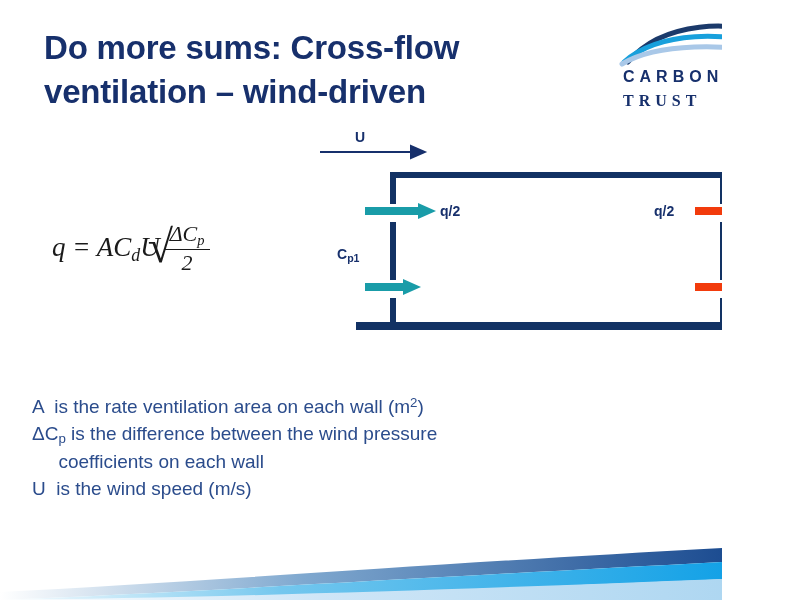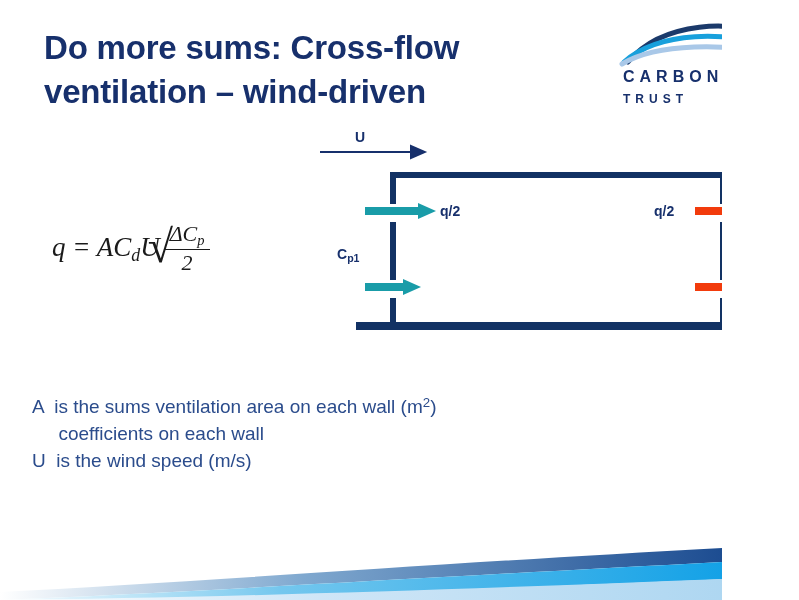--- a/index.html
+++ b/index.html
@@ -49,23 +49,24 @@
     font-weight: bold;
   }
   #logo-word-carbon {
     top: 46px;
     font-size: 16px;
     letter-spacing: 5px;
     text-indent: 5px;
   }
   #logo-word-trust {
     top: 70px;
-    font-size: 12px;
+    font-size: 16px;
     letter-spacing: 5px;
     text-indent: 5px;
+    font-family: Liberation Serif, serif;
   }
 
   
   #equation {
     position: absolute;
     left: 52px;
     top: 222px;
     font-family: "Liberation Serif", serif;
     font-style: italic;
     font-size: 27px;
@@ -231,23 +232,24 @@
     </g>
   </svg>
 
   <div class="dg-label" id="label-u">U</div>
   <div class="dg-label" id="label-q-left">q/2</div>
   <div class="dg-label" id="label-q-right">q/2</div>
   <div class="dg-label" id="label-cp1"><span>C</span><span class="sub">p1</span></div>
   <div class="dg-label" id="label-cp2"><span>C</span><span class="sub">p2</span></div>
 
   <div id="body-text">
-    <div class="line"><span>A  is the sums ventilation area on each wall (m</span><span class="sup">2</span><span>)</span></div>
-
-
+    <div class="line"><span>A  is the rate ventilation area on each wall (m</span><span class="sup">2</span><span>)</span></div>
+
+
+    <div class="line"><span>ΔC</span><span class="sub">p</span><span> is the difference between the wind pressure</span></div>
 
     <div class="line">     coefficients on each wall</div>
 
 
     <div class="line">U  is the wind speed (m/s)</div>
   </div>
 
   <div id="page-number">20</div>
 
   <svg id="footer-wave" viewBox="0 0 799 70" preserveAspectRatio="none">

